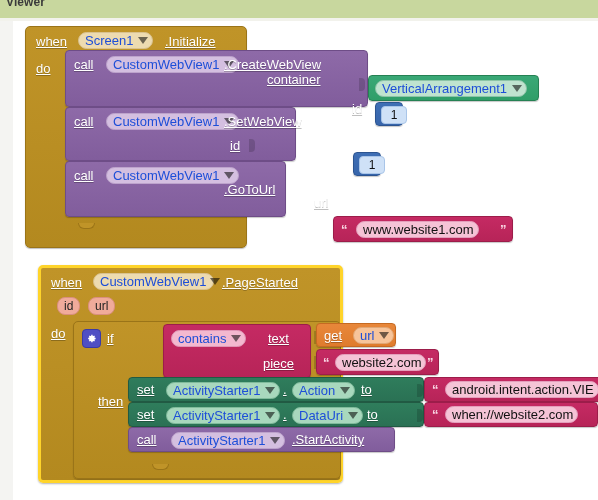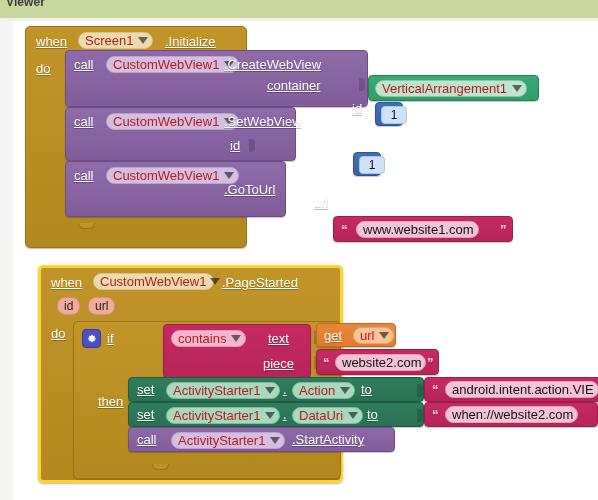--- a/index.html
+++ b/index.html
@@ -54,21 +54,21 @@
   .lbl{
     position:absolute;color:#ffffff;font-size:13px;white-space:nowrap;
     text-shadow:0 1px 0 rgba(0,0,0,.25);
     text-decoration:underline;
   }
 
   
   .field{
     position:absolute;display:flex;align-items:center;gap:4px;
     height:17px;padding:0 4px 0 6px;border-radius:9px;
-    font-size:13px;color:#b91c1c;white-space:nowrap;
+    font-size:13px;color:#1d4ed8;white-space:nowrap;
     box-sizing:border-box;
   }
   .field span.txt{line-height:17px;}
   .caret{
     width:0;height:0;border-left:5px solid transparent;
     border-right:5px solid transparent;border-top:7px solid #000;
     opacity:.55;flex:none;margin-left:1px;
   }
   .field.gold{background:#eddbb0;border:1px solid #d9c290;}
   .field.purple{background:#d4bfe0;border:1px solid #bda3cc;}
@@ -175,21 +175,21 @@
     </div>
 
     <div class="blk callblk" style="left:52px;top:29px;width:303px;height:57px;">
       <div class="lbl" style="left:8px;top:6px;">call</div>
       <div class="field purple" style="left:40px;top:5px;">
         <span class="txt">CustomWebView1</span>
         <i class="caret"></i>
       </div>
       <div class="lbl" style="left:158px;top:6px;">.CreateWebView</div>
 
-      <div class="lbl" style="left:201px;top:27px;">container</div>
+      <div class="lbl" style="left:201px;top:21px;">container</div>
       <div class="socket" style="left:293px;top:27px;"></div>
 
       <div class="lbl" style="left:286px;top:50px;">id</div>
     </div>
 
     <div class="blk" style="left:355px;top:54px;width:171px;height:26px;
          background:linear-gradient(#3aa876,#2f9e68);border:1px solid #258153;
          border-radius:4px;box-shadow:0 1px 1px rgba(0,0,0,.22);">
       <div class="field greenc" style="left:6px;top:4px;">
         <span class="txt">VerticalArrangement1</span>

